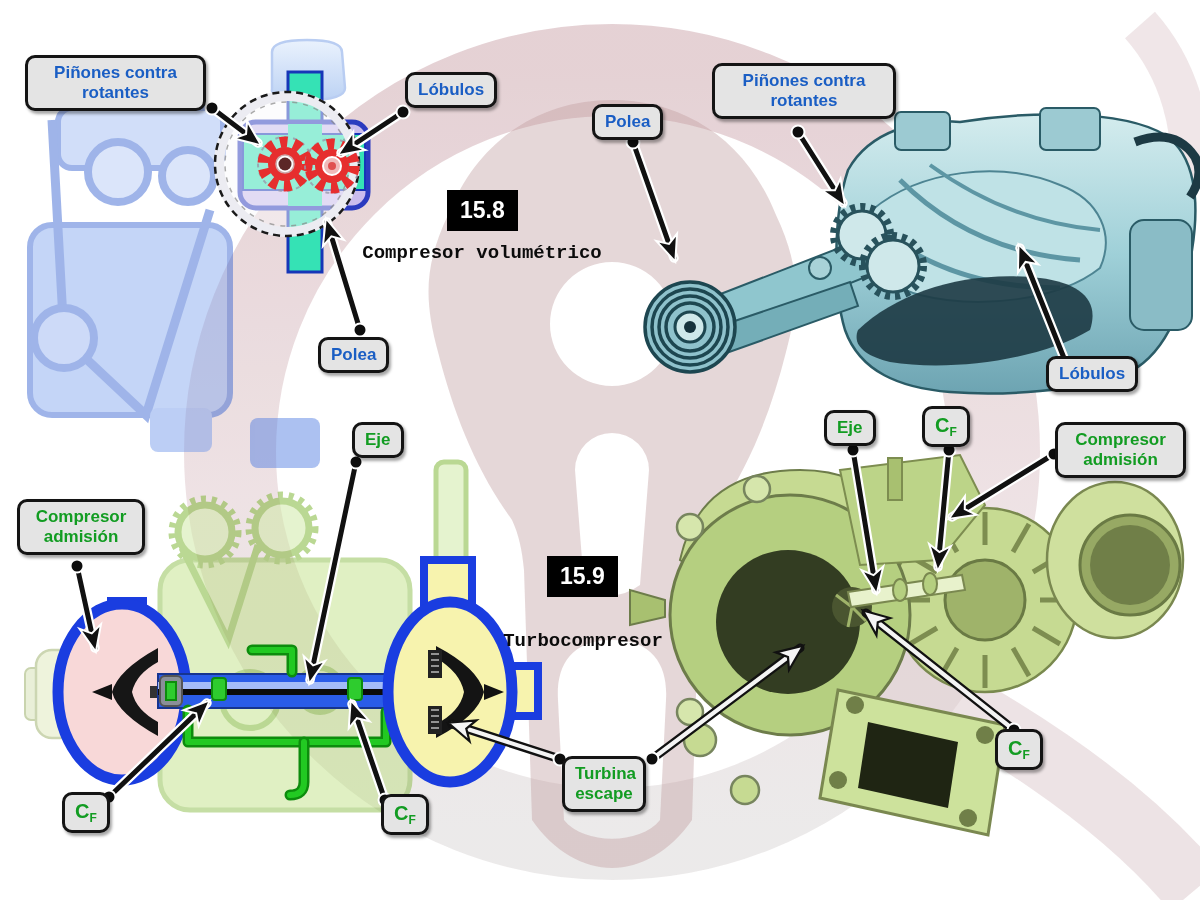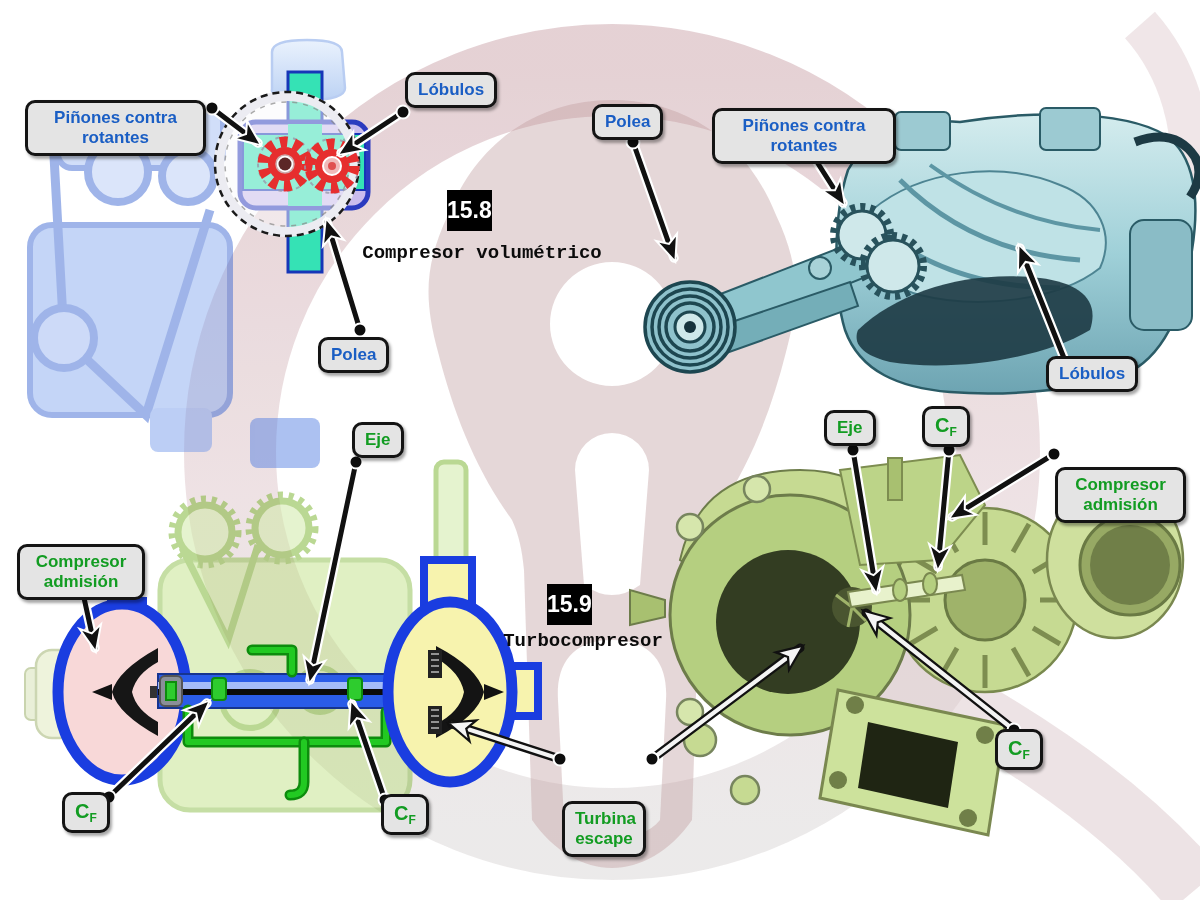--- a/index.html
+++ b/index.html
@@ -24,27 +24,27 @@
     border-radius:10px;
     padding:5px 10px;
     font-weight:bold;font-size:17px;line-height:1.18;
     text-align:center;
     color:var(--label-blue);
     box-shadow:2px 2.5px 3px rgba(0,0,0,.35);
     white-space:nowrap;
     box-sizing:border-box;
     z-index:5;
   }
-  .callout.wrap{white-space:normal;margin-top:45px;}
+  .callout.wrap{white-space:normal;}
   .callout.green{color:var(--label-green);}
   .cf-main{font-size:20px;}
   .cf-sub{font-size:12px;vertical-align:-4px;}
   .figbox{
     position:absolute;background:var(--figure-box-bg);color:var(--figure-box-text);
-    font-weight:bold;font-size:23px;line-height:1;padding:9px 0;z-index:4;
+    font-weight:bold;font-size:23px;line-height:1;padding:9px 13px;z-index:4;
   }
   .figtitle{
     position:absolute;color:#0b0b0b;font-weight:bold;font-size:19px;
     text-align:center;z-index:4;font-family:Liberation Mono, monospace;
   }
   
   .ac{stroke:#ffffff;stroke-width:9.5;stroke-linecap:round;}
   .al{stroke:#111111;stroke-width:5;stroke-linecap:round;}
   .wc{stroke:#111111;stroke-width:9;stroke-linecap:round;}
   .wl{stroke:#f4f4f4;stroke-width:4.2;stroke-linecap:round;}
@@ -317,21 +317,21 @@
       </g>
       <g>
         <line class="wc" x1="1014" y1="730" x2="866" y2="613"></line>
         <line class="wl" x1="1014" y1="730" x2="866" y2="613" marker-start="url(#dot-b)" marker-end="url(#mh-w)"></line>
       </g>
     </g>
   </svg>
 
   <div class="figbox" style="left:447px;top:190px;">15.8</div>
   <div class="figtitle" style="left:352px;top:242px;width:260px;">Compresor volumétrico</div>
-  <div class="figbox" style="left:547px;top:584px;">15.9</div>
+  <div class="figbox" style="left:547px;top:556px;">15.9</div>
   <div class="figtitle" style="left:453px;top:630px;width:260px;">Turbocompresor</div>
 
   <div class="callout wrap" style="left:25px;top:55px;width:181px;">Piñones contra rotantes</div>
   <div class="callout" style="left:405px;top:72px;">Lóbulos</div>
   <div class="callout" style="left:318px;top:337px;">Polea</div>
 
   <div class="callout" style="left:592px;top:104px;">Polea</div>
   <div class="callout wrap" style="left:712px;top:63px;width:184px;">Piñones contra rotantes</div>
   <div class="callout" style="left:1046px;top:356px;">Lóbulos</div>
 

